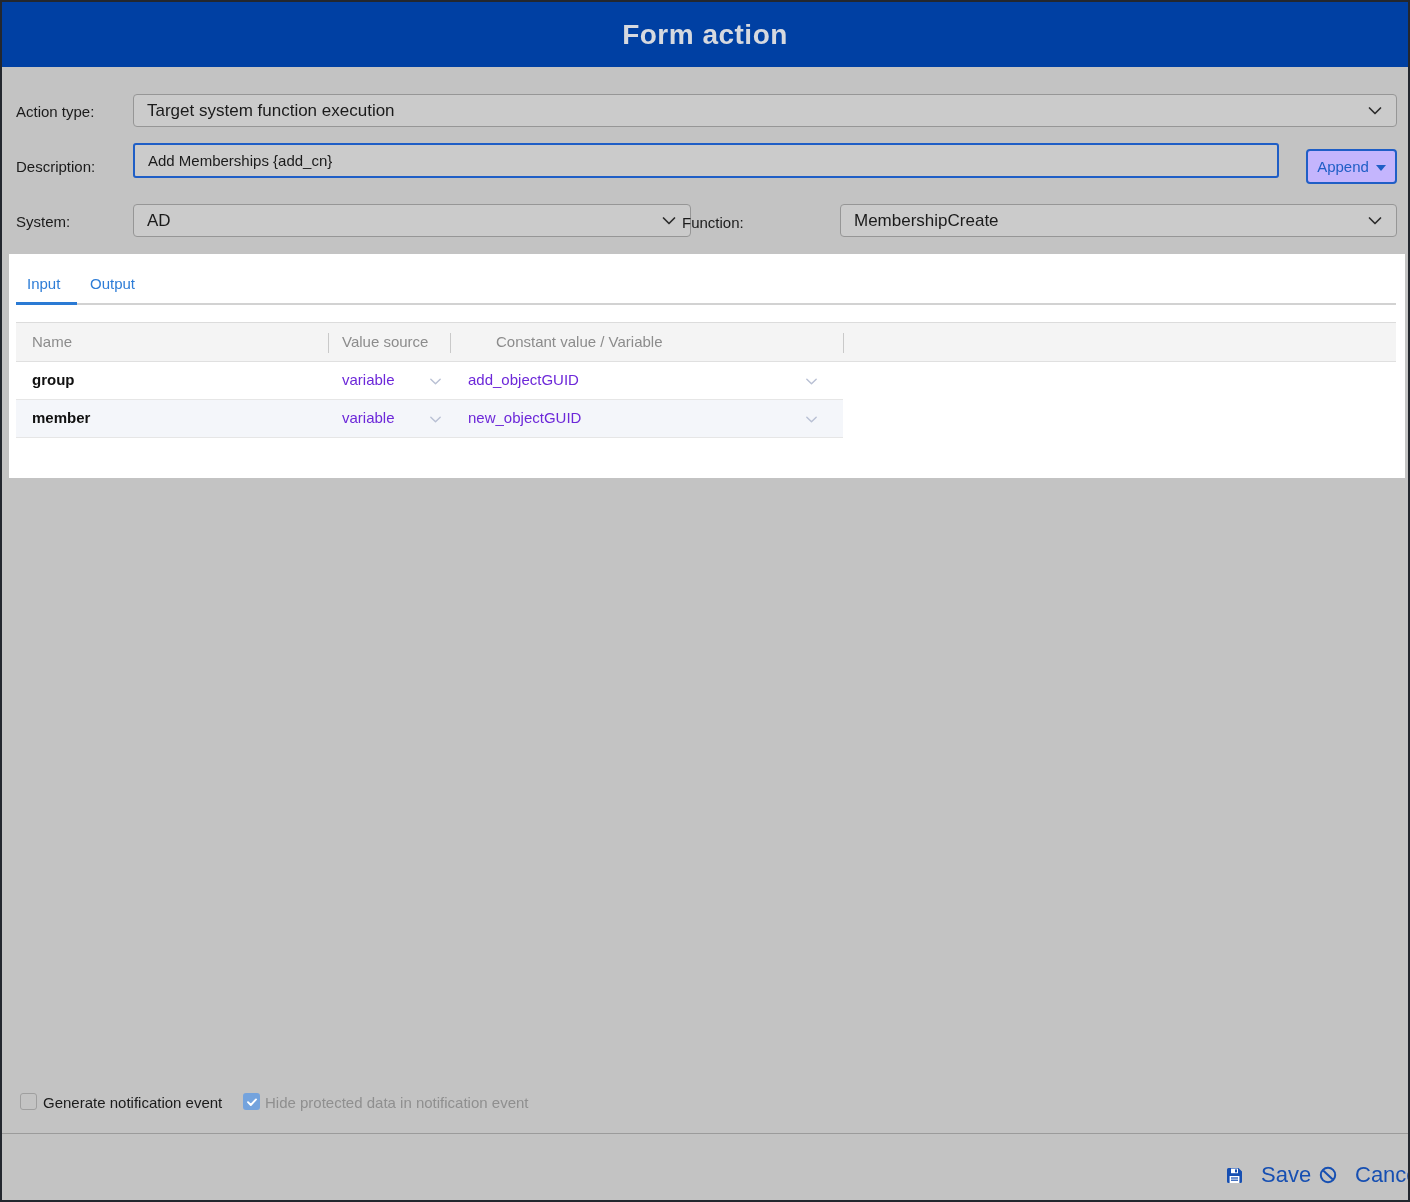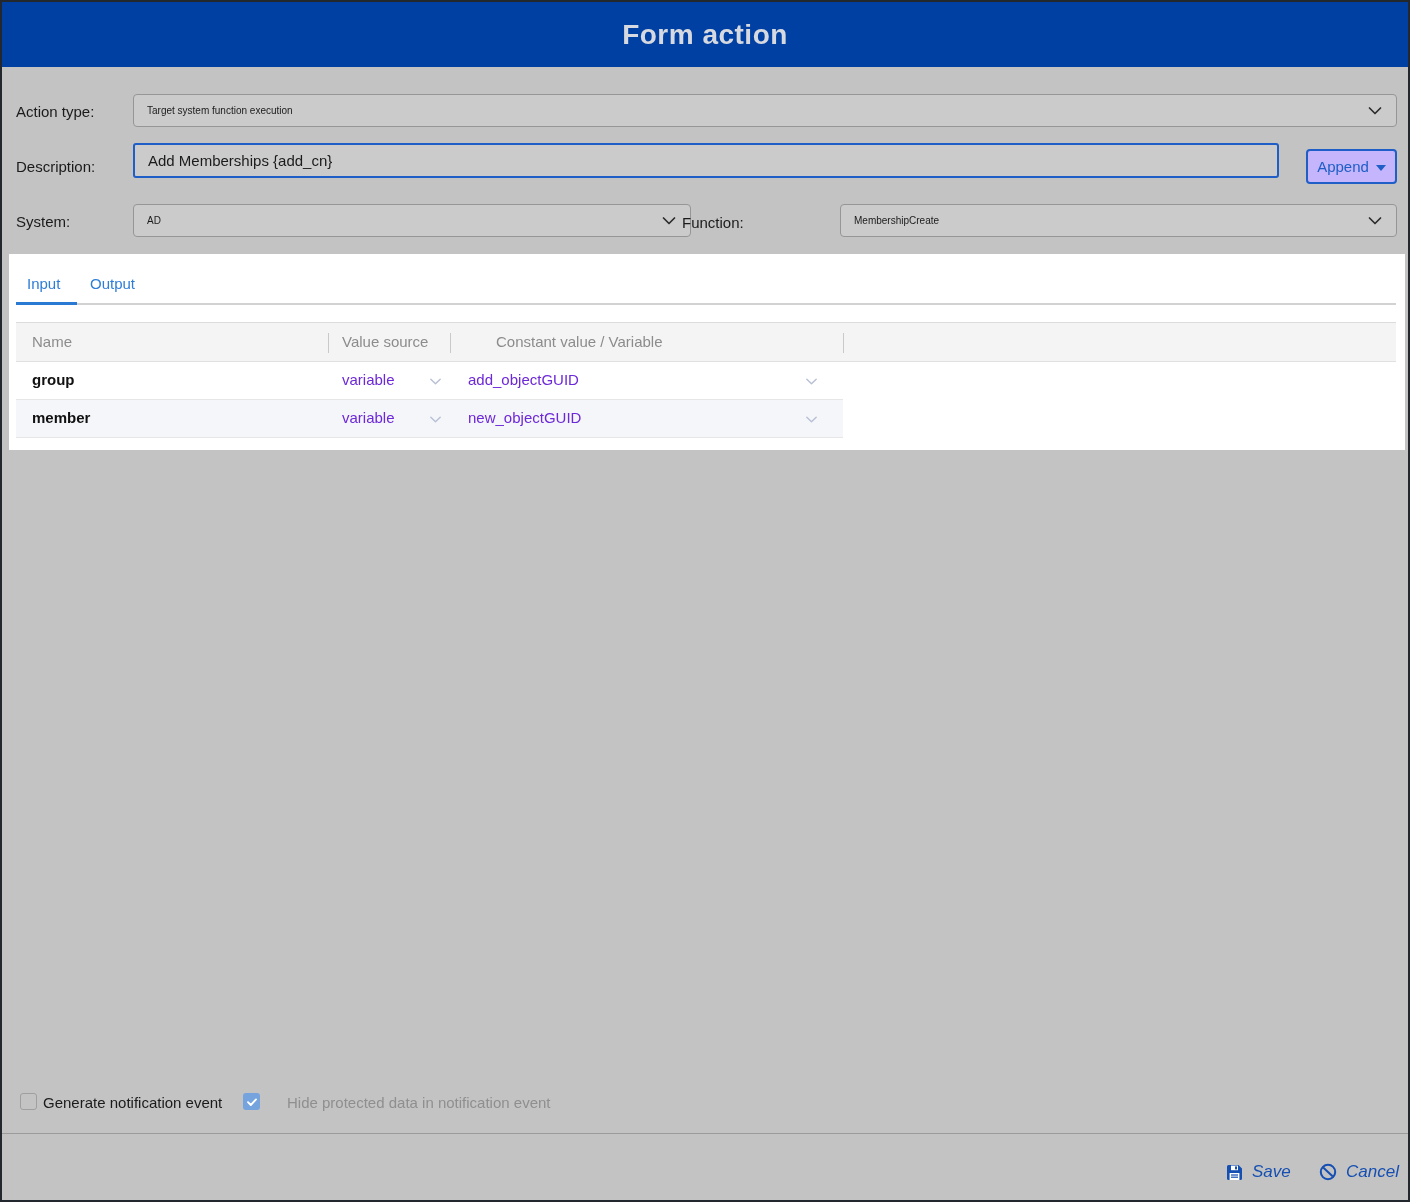--- a/index.html
+++ b/index.html
@@ -14,42 +14,42 @@
     position:absolute; left:0; top:0; right:0; height:65px;
     background:#0040a3; display:flex; align-items:center; justify-content:center;
   }
   .titlebar .title { color:#d6d9df; font-size:28px; font-weight:bold; letter-spacing:0.5px; }
   
   .form-label { position:absolute; font-size:15px; color:#1b1b1b; }
   .select {
     position:absolute; height:33px; background:#cbcbcb;
     border:1px solid #969696; border-radius:4px;
     display:flex; align-items:center; padding:0 36px 0 13px;
-    font-size:10px; color:#1b1b1b;
+    font-size:17px; color:#1b1b1b;
   }
   .select .chev { position:absolute; right:13px; top:8px; }
   .text-input {
     position:absolute; height:35px; background:#cbcbcb;
     border:2px solid #1f5ec6; border-radius:3px;
     display:flex; align-items:center; padding:0 13px;
     font-size:15px; color:#1b1b1b;
   }
   .append-btn {
     position:absolute; left:1304px; top:147px; width:91px; height:35px;
     background:#c4b5fd; border:2px solid #1f5ec6; border-radius:4px;
     display:flex; align-items:center; justify-content:center; gap:7px;
     color:#1f5ec6; font-size:15px; cursor:pointer;
   }
   .append-btn .tri {
     width:0; height:0; border-left:5px solid transparent;
     border-right:5px solid transparent; border-top:6px solid #1f5ec6; margin-top:2px;
   }
   
   .panel {
-    position:absolute; left:7px; top:252px; width:1396px; height:196px;
+    position:absolute; left:7px; top:252px; width:1396px; height:224px;
     background:#ffffff;
   }
   .tab { position:absolute; top:21px; font-size:15px; color:#2e7dd7; cursor:pointer; }
   .tab-line { position:absolute; left:7px; right:9px; top:49px; height:2px; background:#d2d2d2; }
   .tab-underline { position:absolute; left:7px; top:48px; width:61px; height:3px; background:#2a7ad4; }
   .ptable {
     position:absolute; left:7px; top:68px; width:1380px; height:115px;
     border-top:1px solid #dcdcdc;
   }
   .ptable-header {
@@ -68,22 +68,22 @@
     position:absolute; width:17px; height:17px; border-radius:3px;
   }
   .cb.unchecked { border:1px solid #9f9f9f; background:transparent; }
   .cb.checked { background:#74a3dd; display:flex; align-items:center; justify-content:center; }
   .cb-label { position:absolute; font-size:15px; }
   .cb-label.dark { color:#1b1b1b; }
   .cb-label.muted { color:#8f8f8f; }
   
   .footer-divider { position:absolute; left:0; right:0; top:1131px; height:1px; background:#9b9b9b; }
   .footer-btn {
-    position:absolute; top:1160px; display:flex; align-items:center; gap:9px;
-    color:#164fb2; font-size:17px; cursor:pointer;font-style:italic;
+    position:absolute; top:1160px; display:flex; align-items:center; gap:18px;
+    color:#164fb2; font-size:22px; cursor:pointer;
   }
 </style>
 </head>
 <body>
 
 <div class="screen">
 
   <div class="titlebar">
     <div class="title">Form action</div>
   </div>
@@ -176,21 +176,21 @@
   </div>
 
   <div class="cb unchecked" style="left:18px; top:1091px;"></div>
   <div class="cb-label dark" style="left:41px; top:1092px;">Generate notification event</div>
 
   <div class="cb checked" style="left:241px; top:1091px;">
     <svg width="12" height="12" viewBox="0 0 12 12">
       <path d="M2 6.2 L4.8 9 L10 3.4" stroke="#ffffff" stroke-width="1.9" fill="none" stroke-linecap="round" stroke-linejoin="round"></path>
     </svg>
   </div>
-  <div class="cb-label muted" style="left:263px; top:1092px;margin-left:22px;">Hide protected data in notification event</div>
+  <div class="cb-label muted" style="left:263px; top:1092px;">Hide protected data in notification event</div>
 
   <div class="footer-divider"></div>
 
   <div class="footer-btn" style="left:1224px;">
     <svg width="17" height="17" viewBox="0 0 17 17">
       <path d="M1 2.5 A1.5 1.5 0 0 1 2.5 1 H12.5 L16 4.5 V14.5 A1.5 1.5 0 0 1 14.5 16 H2.5 A1.5 1.5 0 0 1 1 14.5 Z" fill="#164fb2"></path>
       <rect x="5" y="1.6" width="7" height="4.6" fill="#ffffff"></rect>
       <rect x="9" y="2.4" width="2" height="3" fill="#164fb2"></rect>
       <rect x="3.6" y="9" width="9.8" height="7" fill="#ffffff"></rect>
       <rect x="5" y="10.4" width="7" height="1.2" fill="#164fb2"></rect>

